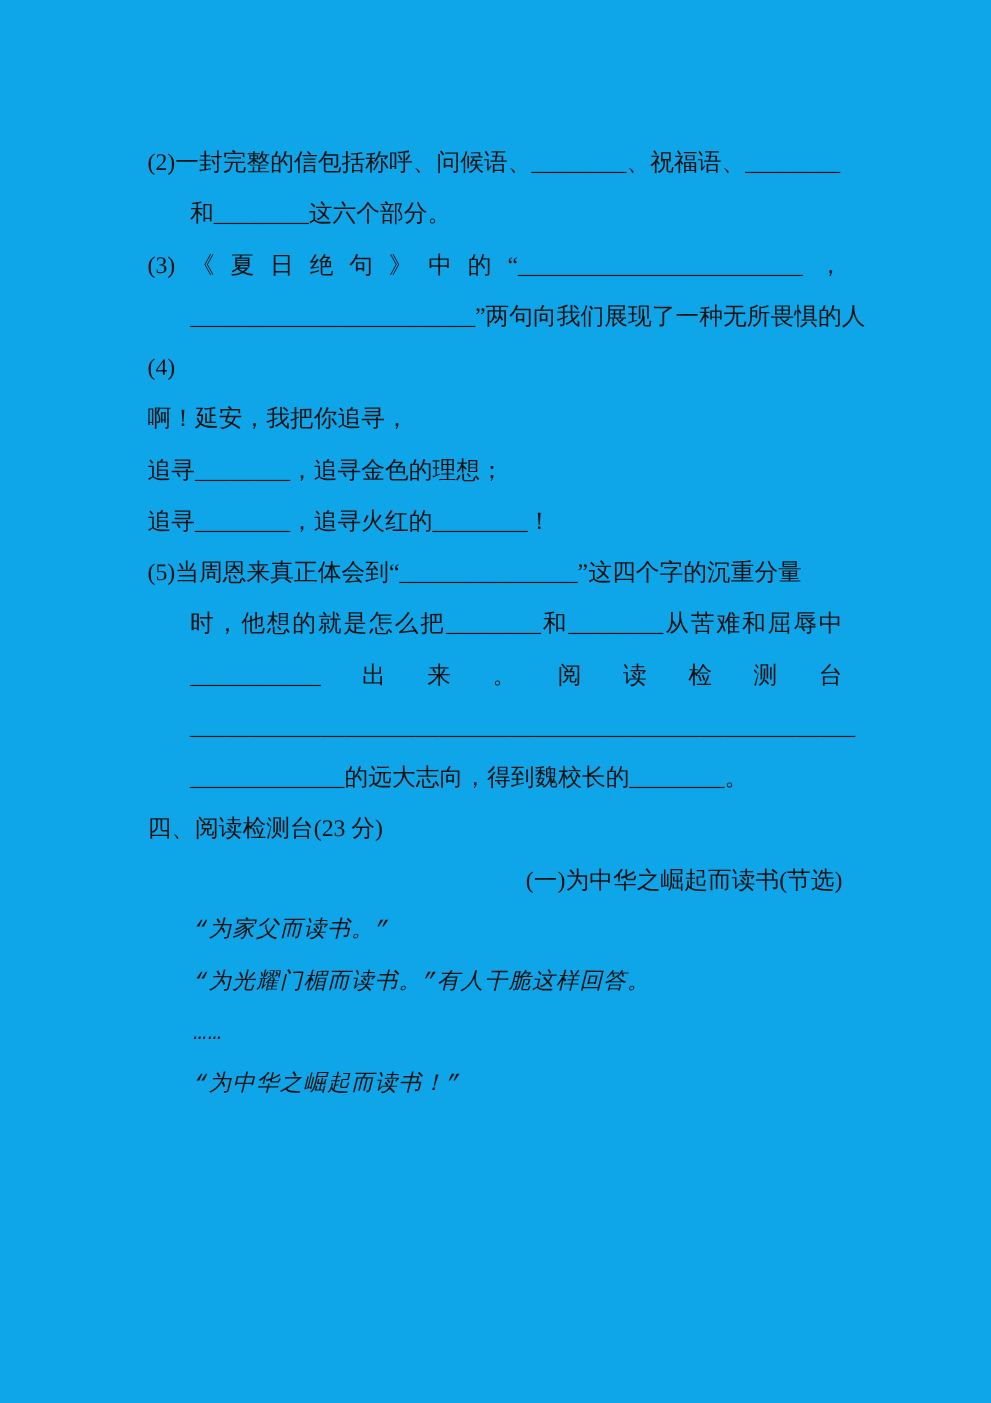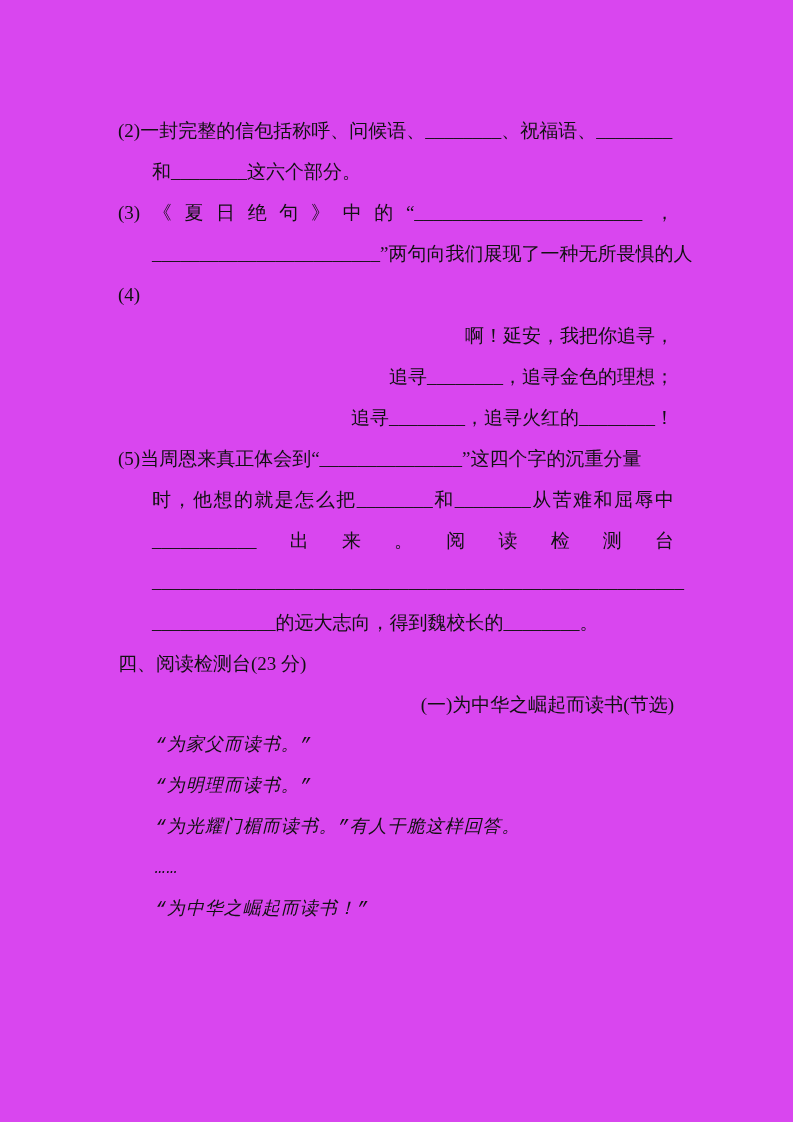--- a/index.html
+++ b/index.html
@@ -1,35 +1,35 @@
 <!DOCTYPE html>
 <html><head>
 <meta charset="utf-8">
 <style>
   html, body { margin: 0; padding: 0; }
   .page {
     position: relative;
     width: 793px;
     height: 1122px;
-    background: #d946ef;
+    background: #0ea5e9;
     overflow: hidden;
     font-family: "Liberation Serif", "DejaVu Serif", serif;
     color: #111111;
   }
   .doc {
     position: absolute;
     left: 118px;
     top: 110px;
     width: 556px;
     font-size: 19px;
     line-height: 41px;
   }
   .ln { white-space: nowrap; }
   .ind { margin-left: 34px; }
-  .ctr { text-align: right; white-space: nowrap; }
+  .ctr { text-align: left; white-space: nowrap; }
   .jst {
     text-align: justify;
     text-align-last: justify;
     white-space: normal;
   }
   .kai {
     margin-left: 37px;
     font-style: italic;
     font-size: 18px;
     letter-spacing: 1px;
@@ -51,18 +51,17 @@
     <div class="ctr">追寻________，追寻金色的理想；</div>
     <div class="ctr">追寻________，追寻火红的________！</div>
     <div class="ln">(5)当周恩来真正体会到“_______________”这四个字的沉重分量</div>
     <div class="jst ind">时，他想的就是怎么把________和________从苦难和屈辱中</div>
     <div class="jst ind">___________出来。阅读检测台</div>
     <div class="ln ind">________________________________________________________</div>
     <div class="ln ind">_____________的远大志向，得到魏校长的________。</div>
     <div class="ln">四、阅读检测台(23 分)</div>
     <div class="hd">(一)为中华之崛起而读书(节选)</div>
     <div class="ln kai">“为家父而读书。”</div>
-    <div class="ln kai">“为明理而读书。”</div>
     <div class="ln kai">“为光耀门楣而读书。”有人干脆这样回答。</div>
     <div class="ln kai">……</div>
     <div class="ln kai">“为中华之崛起而读书！”</div>
   </div>
 </div>
 
 </body></html>

